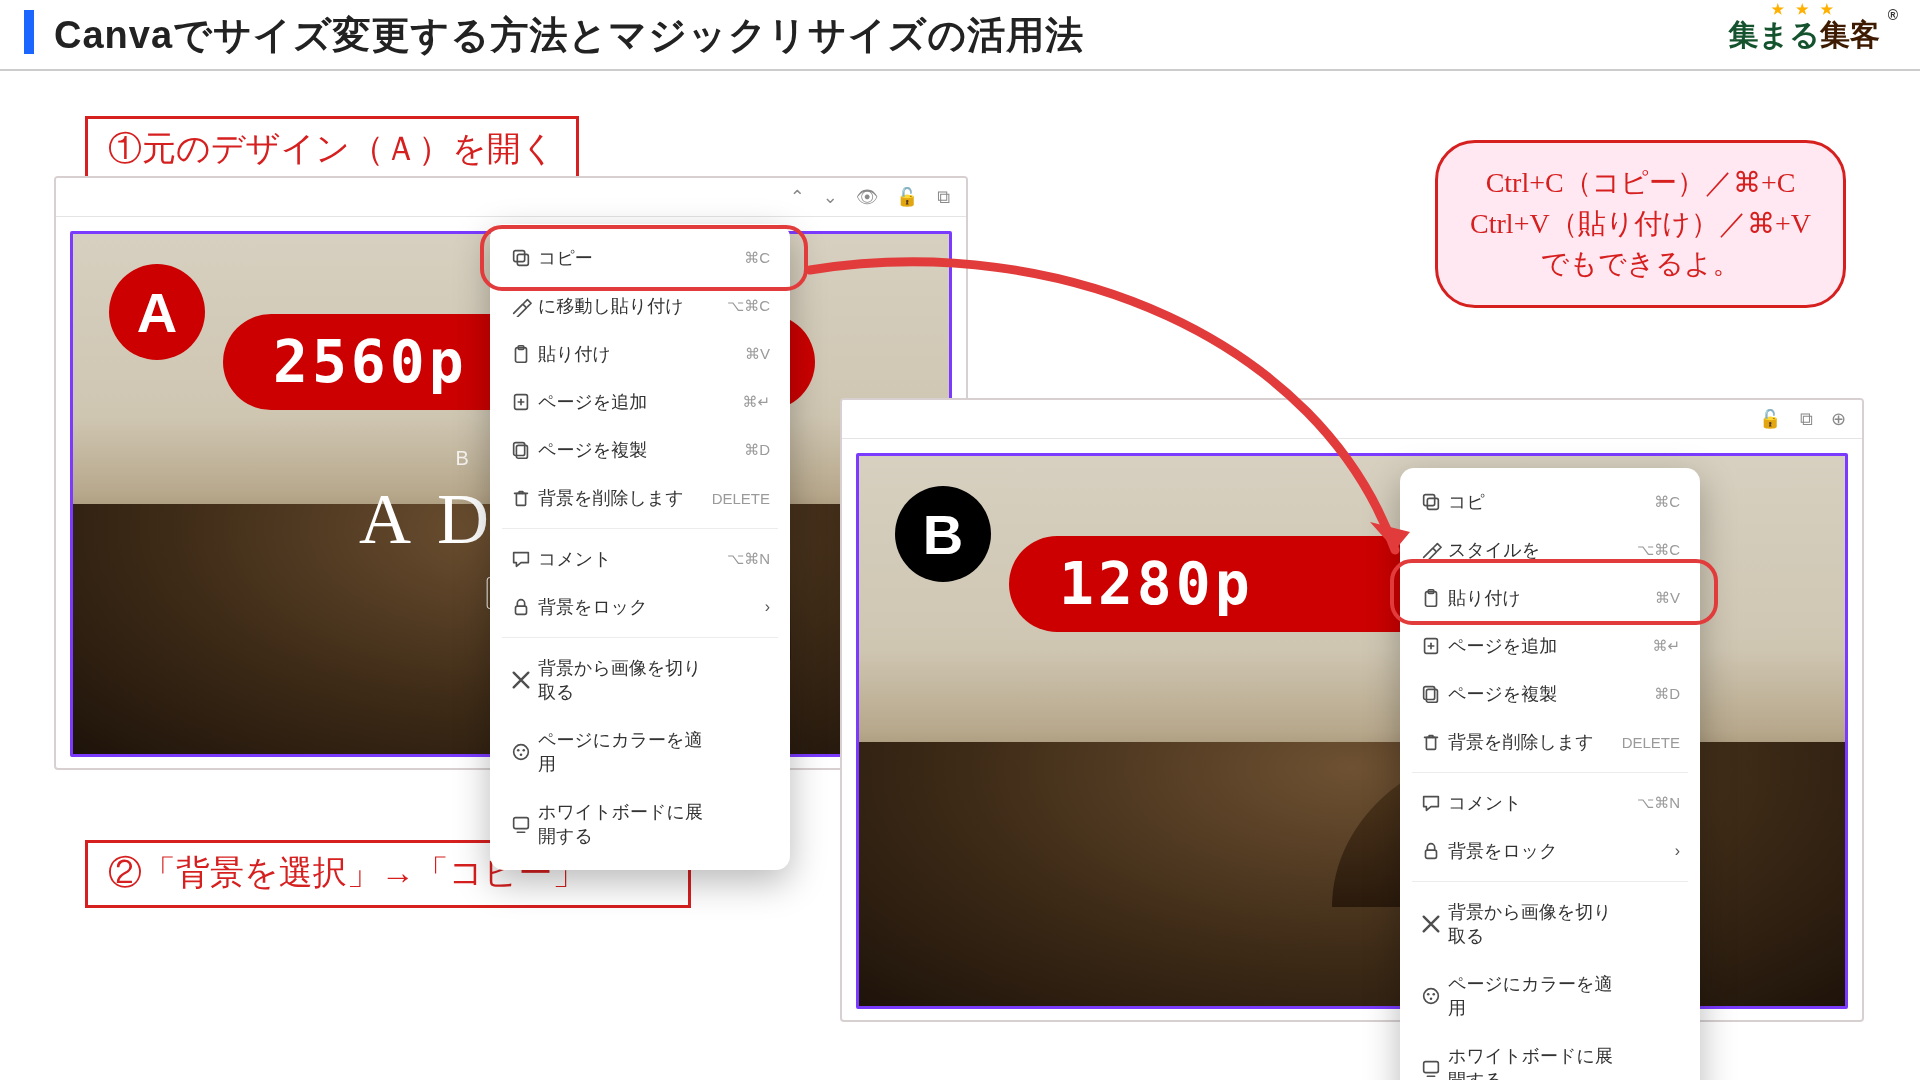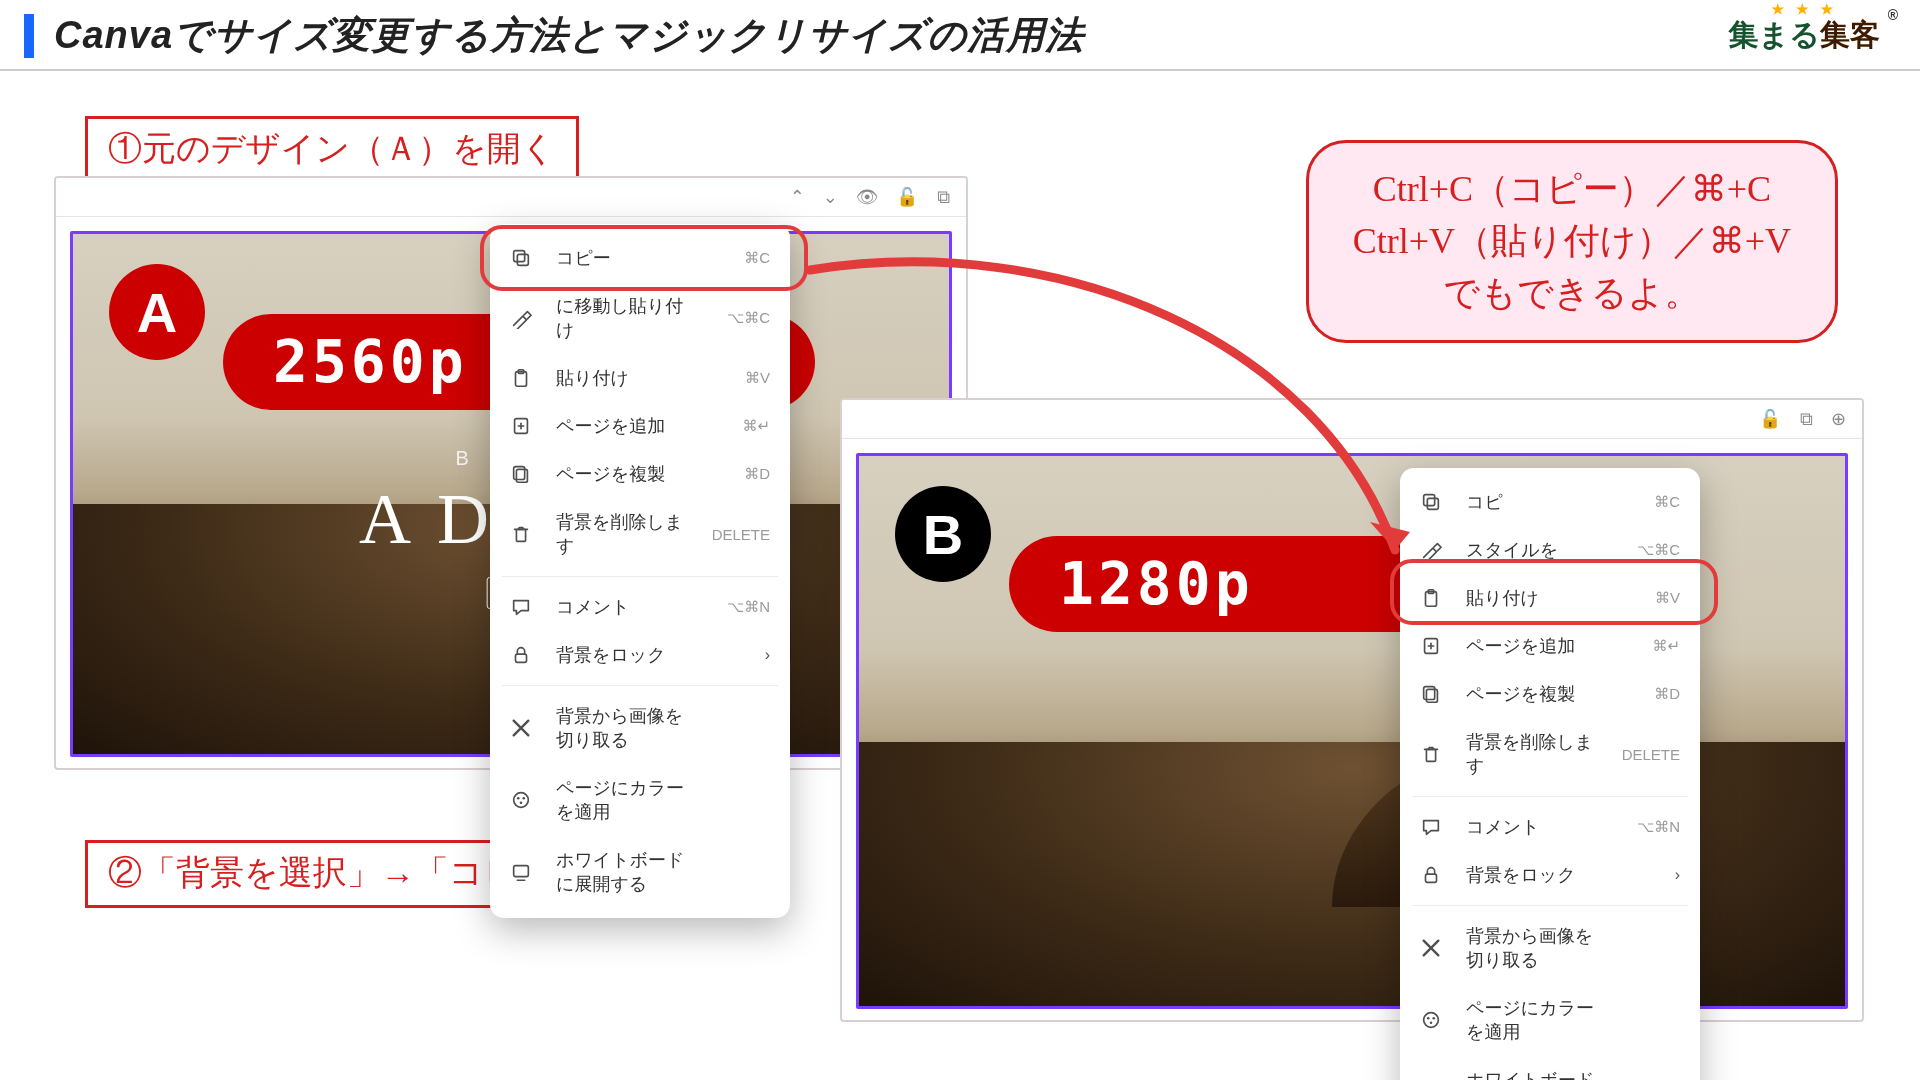--- a/index.html
+++ b/index.html
@@ -1,38 +1,38 @@
 <!DOCTYPE html>
 <html><head>
 <meta charset="utf-8">
 <style>
   html,body{margin:0;padding:0;width:1920px;height:1080px;background:#fff;
             font-family:"Hiragino Sans","Yu Gothic","Meiryo",sans-serif;
             color:#222;overflow:hidden;position:relative;}
   
   .header{display:flex;align-items:center;justify-content:space-between;
           padding:10px 40px 8px 24px;border-bottom:2px solid #ccc;}
-  .title-row{display:flex;align-items:center;font-style:italic;}
+  .title-row{display:flex;}
   .title-bar{width:10px;height:44px;background:#1b66ff;margin-right:20px;}
   .page-title{font-size:38px;font-weight:700;letter-spacing:1px;}
   .logo{font-weight:900;font-size:30px;position:relative;}
   .logo .s1{color:#14532d;}
   .logo .s2{color:#3e1b00;margin-top:30px;}
   .logo .stars{position:absolute;top:-14px;left:0;right:0;text-align:center;
                font-size:14px;letter-spacing:4px;color:#ffb000;}
   .logo .reg{position:absolute;top:-8px;right:-18px;font-size:14px;color:#333;}
   
   .hand{font-family:"Klee","Yu Mincho","HG行書体",cursive;color:#d61f1f;}
   .callout{position:absolute;border:3px solid #d61f1f;background:#fff;
            padding:6px 20px 8px 20px;font-size:34px;line-height:1.4;margin-left:35px;}
   #co1{left:50px;top:116px;}
   #co2{left:50px;top:840px;width:560px;font-size:34px;}
-  .bubble{position:absolute;right:82px;top:140px;background:#ffe8f2;
-          border:3px solid #d61f1f;border-radius:40px;padding:20px 44px;
-          font-size:36px;text-align:center;line-height:1.45;}
+  .bubble{position:absolute;right:74px;top:140px;background:#ffe8f2;
+          border:3px solid #d61f1f;border-radius:40px;padding:20px 32px;
+          font-size:28px;text-align:center;line-height:1.45;}
   
   .card{position:absolute;background:#fff;border:2px solid #d8d0d0;
         border-radius:4px;overflow:hidden;}
   #cardA{left:54px;top:176px;width:910px;height:590px;}
   #cardB{left:840px;top:398px;width:1020px;height:620px;}
   .card-top{height:38px;background:#fff;border-bottom:1px solid #e4e4e4;
             display:flex;justify-content:flex-end;align-items:center;
             gap:18px;padding:0 16px;color:#8a8a8a;font-size:18px;}
   .canvas{position:relative;margin:14px;border:3px solid #7a3bff;
           border-radius:2px;overflow:hidden;height:calc(100% - 70px);}
@@ -66,21 +66,21 @@
   .hiker{position:absolute;right:31%;bottom:37%;width:20px;height:50px;}
   .hiker .body{position:absolute;inset:0;background:#e6c200;border-radius:6px 6px 2px 2px;}
   .hiker .head{position:absolute;top:-12px;left:4px;width:12px;height:12px;
                background:#2a1f17;border-radius:50%;}
   
   .menu{position:absolute;background:#fff;border-radius:14px;
         box-shadow:0 12px 36px rgba(0,0,0,.28);width:300px;padding:10px 0;
         font-size:18px;color:#333;}
   #menuA{left:490px;top:224px;}
   #menuB{left:1400px;top:468px;}
-  .mi{display:flex;align-items:center;gap:24px;padding:12px 20px;}
+  .mi{display:flex;align-items:center;gap:6px;padding:12px 20px;}
   .mi .lab{flex:1;}
   .mi .sc{color:#9a9a9a;font-size:15px;min-width:54px;text-align:right;}
   .mi .ico{width:22px;height:22px;display:flex;align-items:center;
            justify-content:center;color:#4f4f4f;}
   .mi .ico svg{width:22px;height:22px;fill:none;stroke:currentColor;
                stroke-width:1.8;stroke-linecap:round;stroke-linejoin:round;}
   .sep{height:1px;background:#ececec;margin:6px 12px;}
   .hl{position:absolute;border:4px solid #e23b3b;border-radius:22px;
       pointer-events:none;}
   #hlA{left:480px;top:225px;width:320px;height:58px;}

